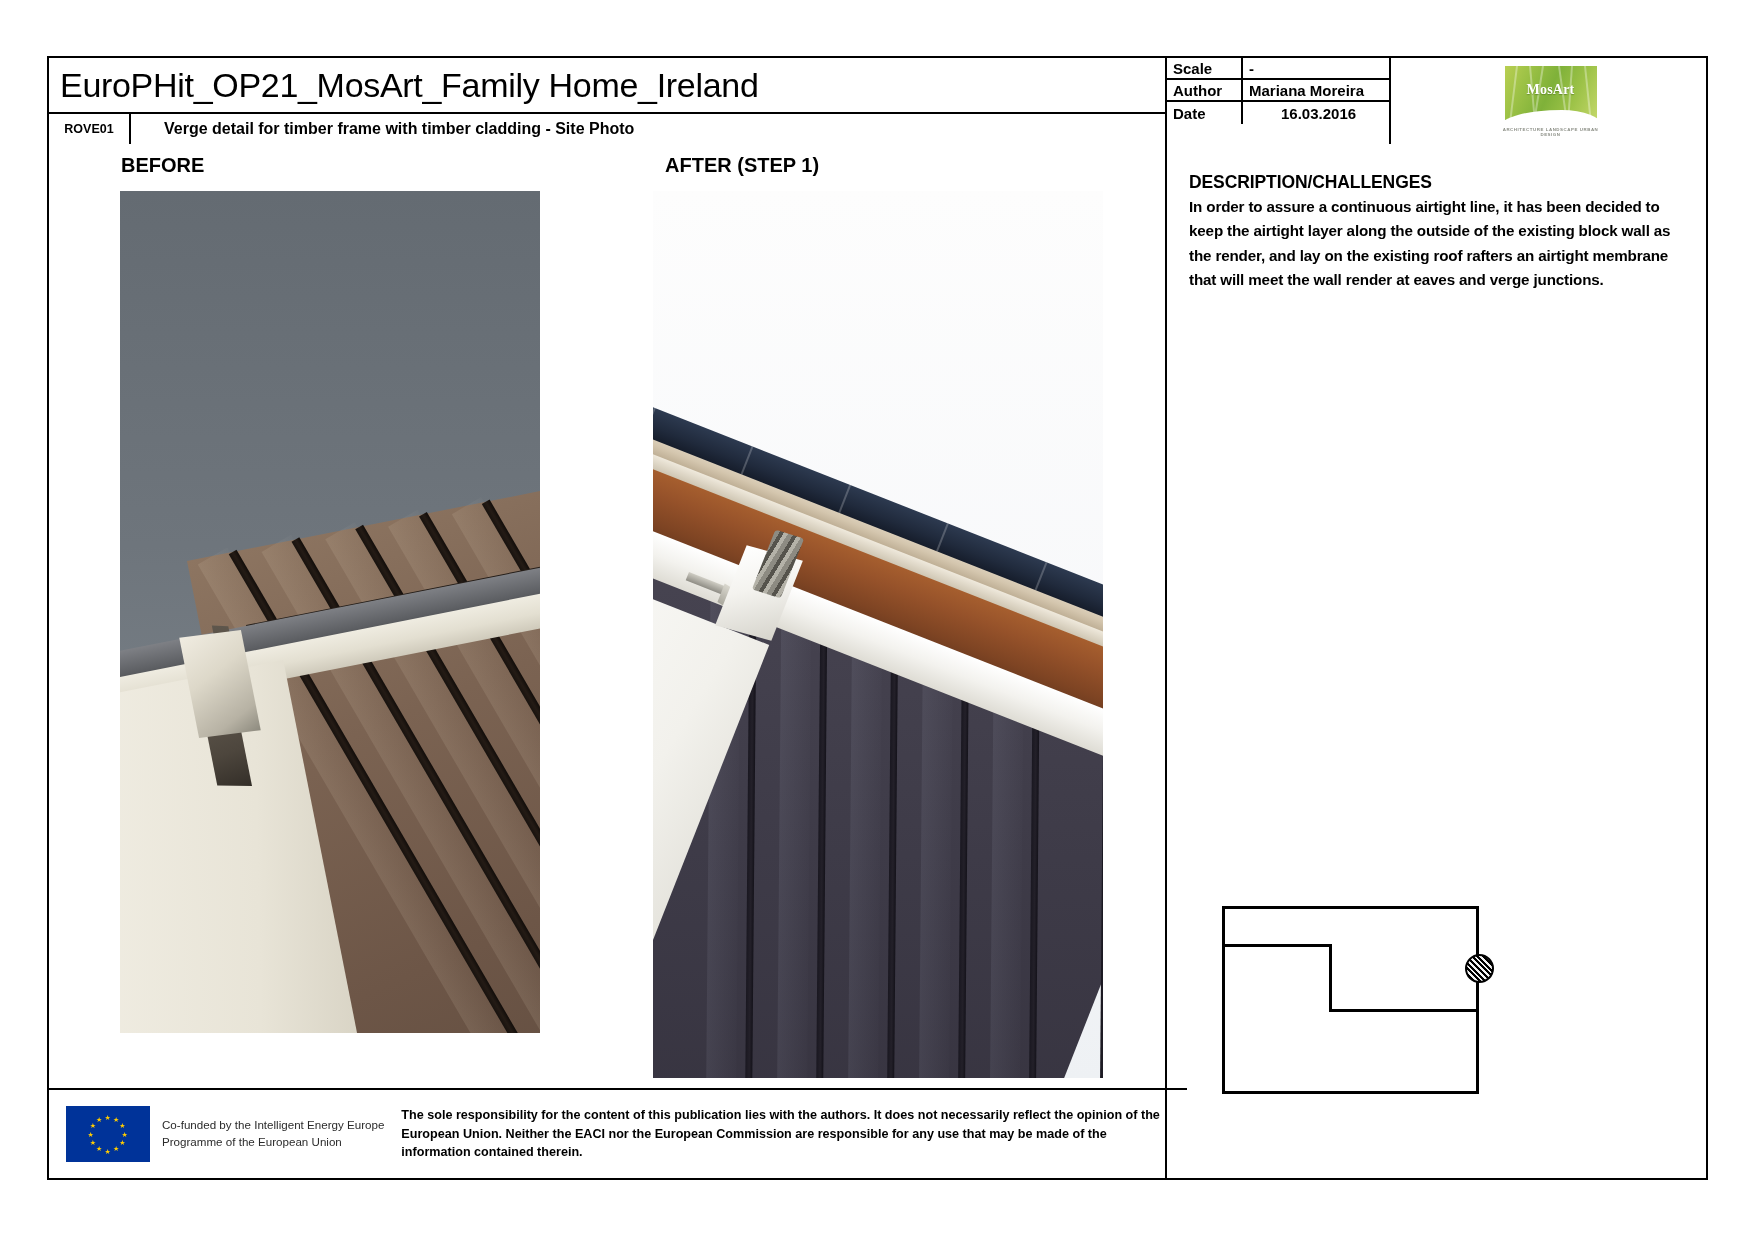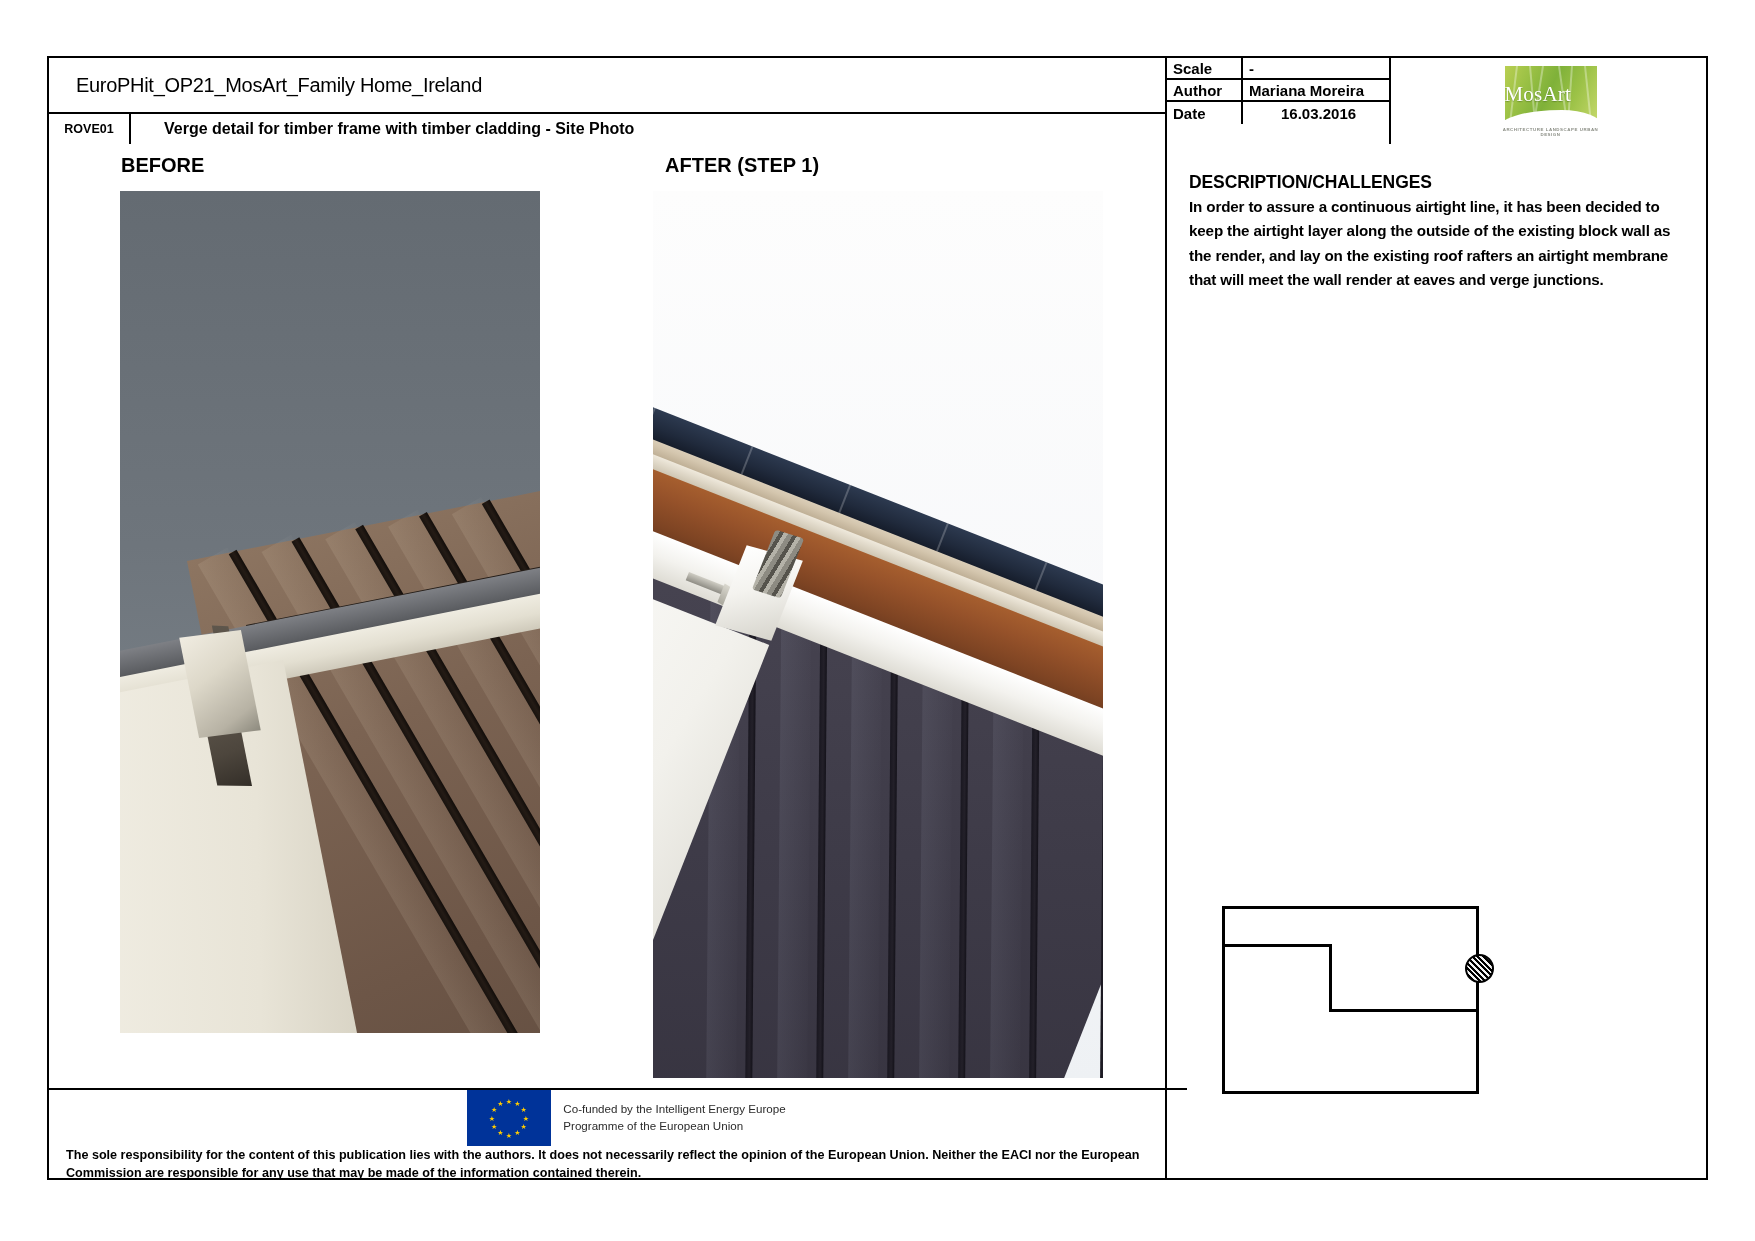--- a/index.html
+++ b/index.html
@@ -24,22 +24,22 @@
     position: absolute; left: 0; top: 0;
     width: 1118px; height: 86px;
     border-right: 2px solid #000;
   }
   #title-row {
     position: absolute; left: 0; top: 0; width: 100%; height: 56px;
     border-bottom: 2px solid #000;
     display: flex; align-items: center;
   }
   #sheet-title {
-    font-size: 20px; font-weight: 400; color: #000;
-    padding-left: 27px; letter-spacing: -0.3px; white-space: nowrap;
+    font-size: 34px; font-weight: 400; color: #000;
+    padding-left: 11px; letter-spacing: -0.3px; white-space: nowrap;
   }
   #subtitle-row {
     position: absolute; left: 0; top: 56px; width: 100%; height: 30px;
     display: flex; align-items: stretch; gap: 24px;
   }
   #drawing-code {
     width: 82px; border-right: 2px solid #000;
     display: flex; align-items: center; justify-content: center;
     font-size: 12.5px; font-weight: 700; color: #000;
   }
@@ -88,22 +88,22 @@
     width: 110%; height: 16px; background: #fff;
     border-radius: 60% 40% 0 0 / 100% 100% 0 0;
   }
   .mosart-blade {
     position: absolute; width: 2px; height: 140%;
     background: rgba(255,255,255,0.33);
     transform-origin: top center;
   }
   .mosart-word {
     position: absolute; left: 0; top: 16px; width: 92px;
-    color: #ffffff;
-    font-size: 21px; font-family: "Liberation Serif", serif; font-weight: 400;
+    text-align: center; color: #ffffff;
+    font-size: 14px; font-family: "Liberation Serif", serif; font-weight: 700;
     letter-spacing: 0.2px; z-index: 3;
     text-shadow: 0 1px 1px rgba(60,90,20,.45);
   }
   .mosart-tag {
     position: absolute; left: 0; bottom: 1px; width: 104px;
     text-align: center; font-size: 4.4px; letter-spacing: 0.55px;
     color: #8a8d84; font-weight: 700;
   }
 
   
@@ -311,21 +311,21 @@
     width: 29px; height: 29px; border-radius: 50%;
     background: repeating-linear-gradient(45deg,#000 0 2px,#f2f2f2 2px 4px);
     border: 2px solid #000;
   }
 
   
   #footer {
     position: absolute; left: 0; bottom: 0;
     width: 1138px; height: 90px;
     border-top: 2px solid #000;
-    display: flex; align-items: center; flex-direction: column;
+    display: flex; align-items: center;
   }
   
   #eu-block { display: flex; align-items: center; padding-left: 17px; }
   #eu-flag {
     width: 84px; height: 56px; background: #003399;
     position: relative; flex-shrink: 0;
   }
   .eu-star {
     position: absolute; width: 0; height: 0; font-size: 7px; color: #FFCC00;
     line-height: 1;

